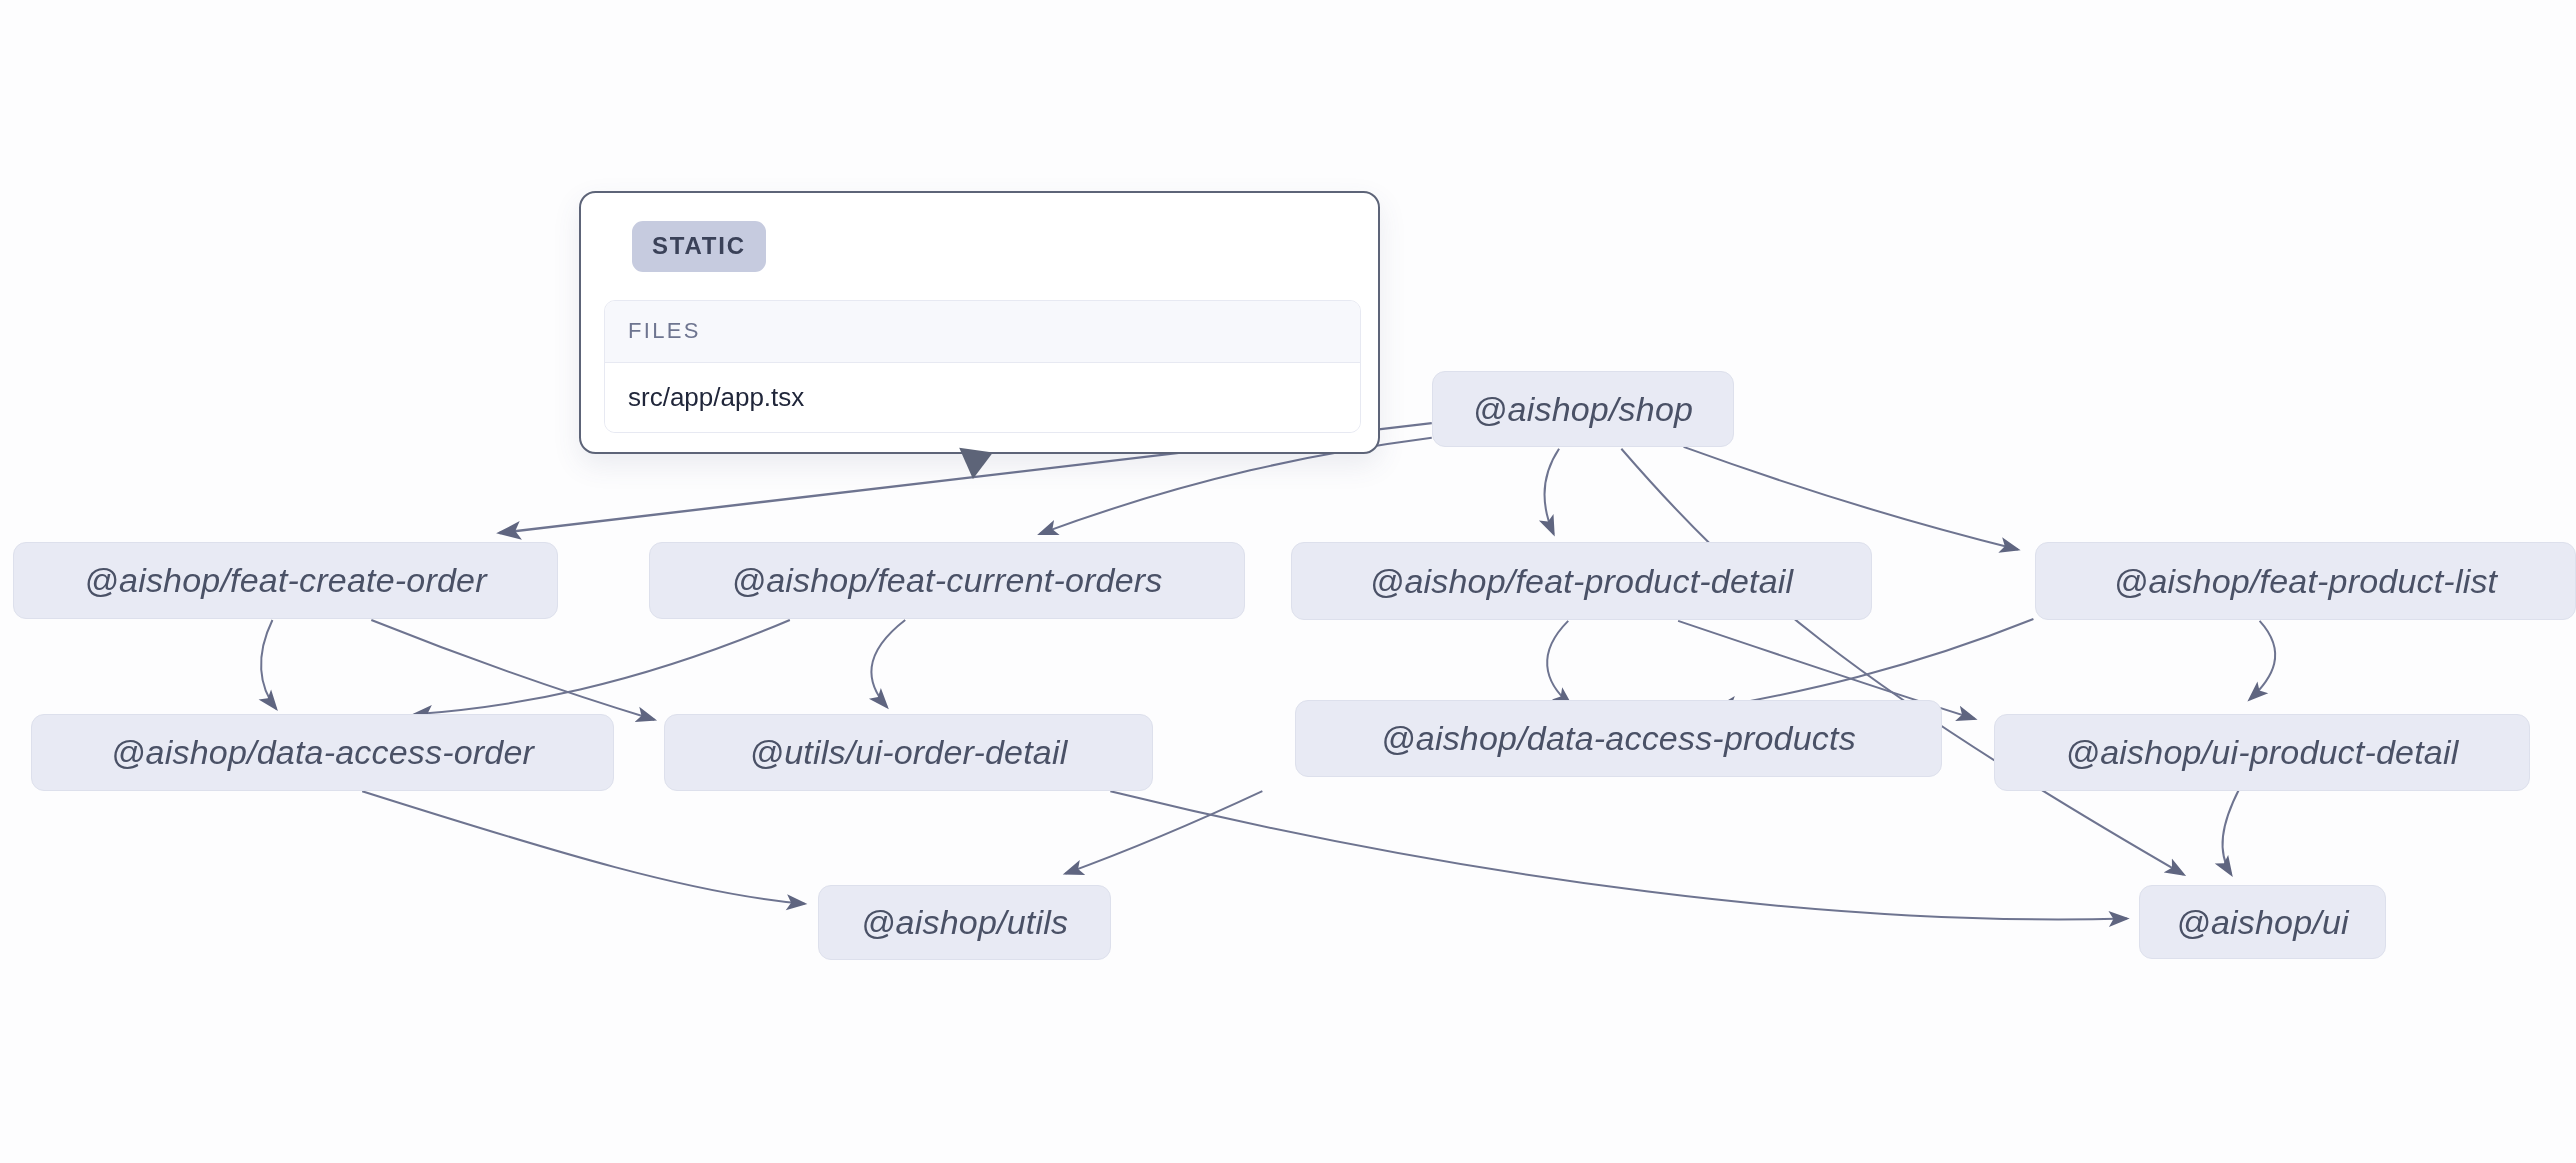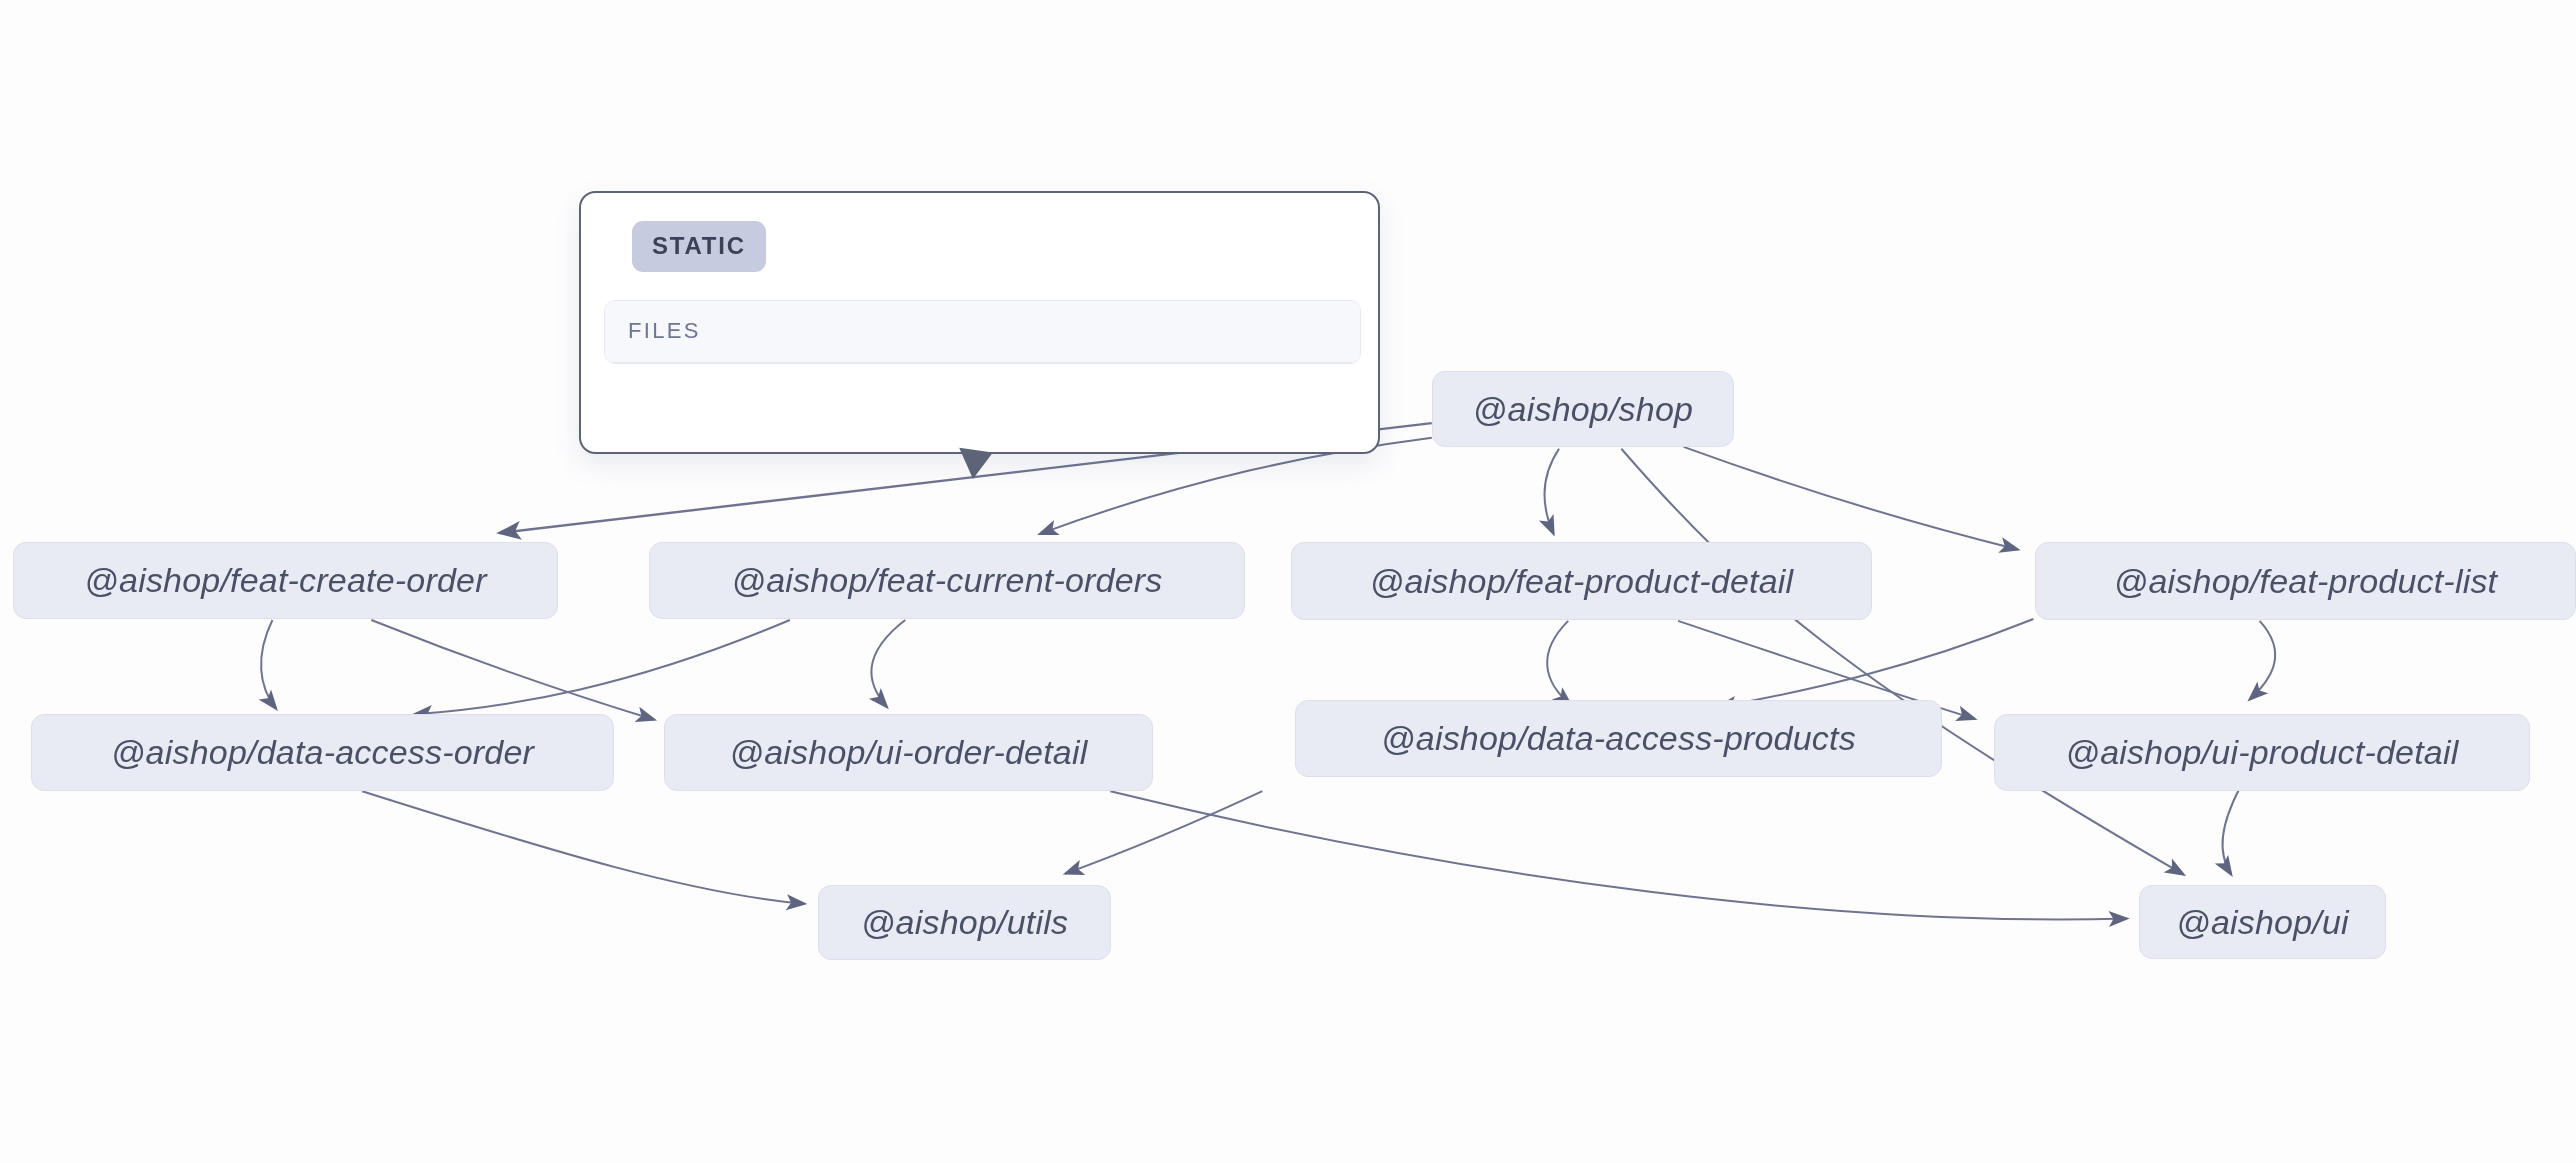--- a/index.html
+++ b/index.html
@@ -82,31 +82,34 @@
       </g>
   </svg>
 
   <div id="nodes-layer">
       <div class="graph-node" style="left: 1432px; top: 371px; width: 302px; height: 76px;">@aishop/shop</div>
       <div class="graph-node" style="left: 13px; top: 542px; width: 545px; height: 77px;">@aishop/feat-create-order</div>
       <div class="graph-node" style="left: 649px; top: 542px; width: 596px; height: 77px; text-align: right;">@aishop/feat-current-orders</div>
       <div class="graph-node" style="left: 1291px; top: 542px; width: 581px; height: 78px;">@aishop/feat-product-detail</div>
       <div class="graph-node" style="left: 2029px; top: 542px; width: 541px; height: 78px; margin-left: 6px;">@aishop/feat-product-list</div>
       <div class="graph-node" style="left: 31px; top: 714px; width: 583px; height: 77px;">@aishop/data-access-order</div>
-      <div class="graph-node" style="left: 664px; top: 714px; width: 489px; height: 77px;">@aishop/ui-order-detail</div>
+      <div class="graph-node" style="left: 664px; top: 714px; width: 489px; height: 77px;">@utils/ui-order-detail</div>
       <div class="graph-node" style="left: 1295px; top: 700px; width: 647px; height: 77px;">@aishop/data-access-products</div>
       <div class="graph-node" style="left: 1994px; top: 714px; width: 536px; height: 77px;">@aishop/ui-product-detail</div>
       <div class="graph-node" style="left: 818px; top: 885px; width: 293px; height: 75px;">@aishop/utils</div>
       <div class="graph-node" style="left: 2139px; top: 885px; width: 247px; height: 74px;">@aishop/ui</div>
     </div>
 
   <div id="edge-tooltip">
     <div class="tooltip-header">
       <span id="tooltip-type-badge">STATIC</span>
     </div>
     <div class="tooltip-files-box">
       <div class="tooltip-files-header">FILES</div>
+      <div id="tooltip-file-list">
+          <div class="tooltip-file-row">src/app/app.tsx</div>
+        </div>
     </div>
     <div id="tooltip-caret"></div>
   </div>
 
 </div>
 
 
 </body></html>

